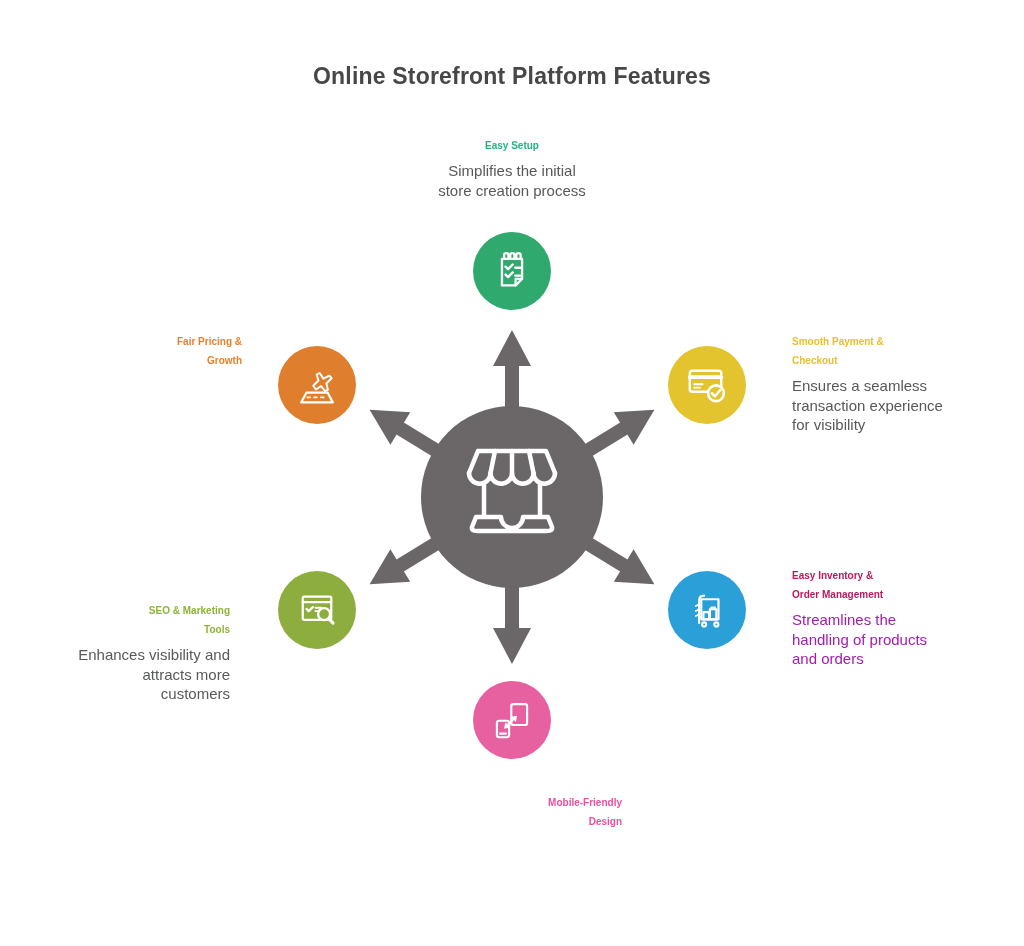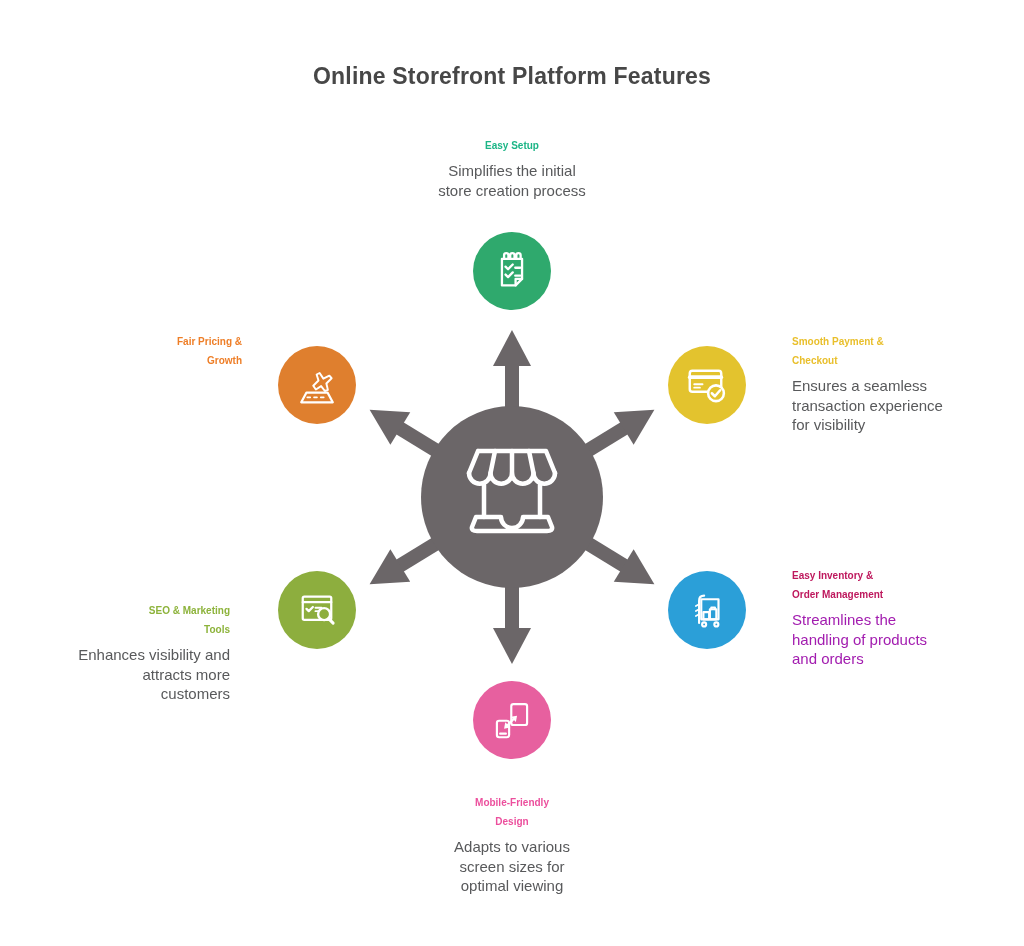--- a/index.html
+++ b/index.html
@@ -33,21 +33,21 @@
   .pos-top-circle{left:473px;top:232px;}
   .pos-tl-text{left:32px;top:332px;width:210px;}
   .pos-tl-circle{left:278px;top:346px;}
   .pos-tr-text{left:792px;top:332px;width:218px;}
   .pos-tr-circle{left:668px;top:346px;}
   .pos-bl-text{left:20px;top:566px;width:210px;margin-top:35px;}
   .pos-bl-circle{left:278px;top:571px;}
   .pos-br-text{left:792px;top:566px;width:218px;}
   .pos-br-circle{left:668px;top:571px;}
   .pos-bottom-circle{left:473px;top:681px;}
-  .pos-bottom-text{left:402px;top:793px;width:220px;}
+  .pos-bottom-text{left:402px;top:793px;width:220px;text-align:right;}
 </style>
 </head>
 <body>
 
 <div class="stage">
 
   <div class="page-title" style="color: rgb(71, 71, 71);">Online Storefront Platform Features</div>
 
   <div class="hub" style="color: rgb(107, 102, 104);">
     <svg width="380" height="380" viewBox="-190 -190 380 380">
@@ -161,23 +161,20 @@
       </g>
       <g fill="#fff">
         <polygon points="39,26 30.2,27.6 37.4,34.8"></polygon>
         <polygon points="21,44 29.8,42.4 22.6,35.2"></polygon>
       </g>
     </svg>
   </div>
   <div class="tblock t-center pos-bottom-text">
     <h3 style="color: rgb(236, 79, 157);">Mobile-Friendly
 Design</h3>
-    <p style="color: rgb(88, 89, 91);">Adapts to various
-screen sizes for
-optimal viewing</p>
   </div>
 
   <div class="tblock t-right pos-bl-text">
     <h3 style="color: rgb(141, 179, 59);">SEO &amp; Marketing
 Tools</h3>
     <p style="color: rgb(88, 89, 91); text-align: right;">Enhances visibility and
 attracts more
 customers</p>
   </div>
   <div class="fcircle pos-bl-circle" style="color: rgb(141, 174, 62); background-color: rgb(141, 174, 62);">

